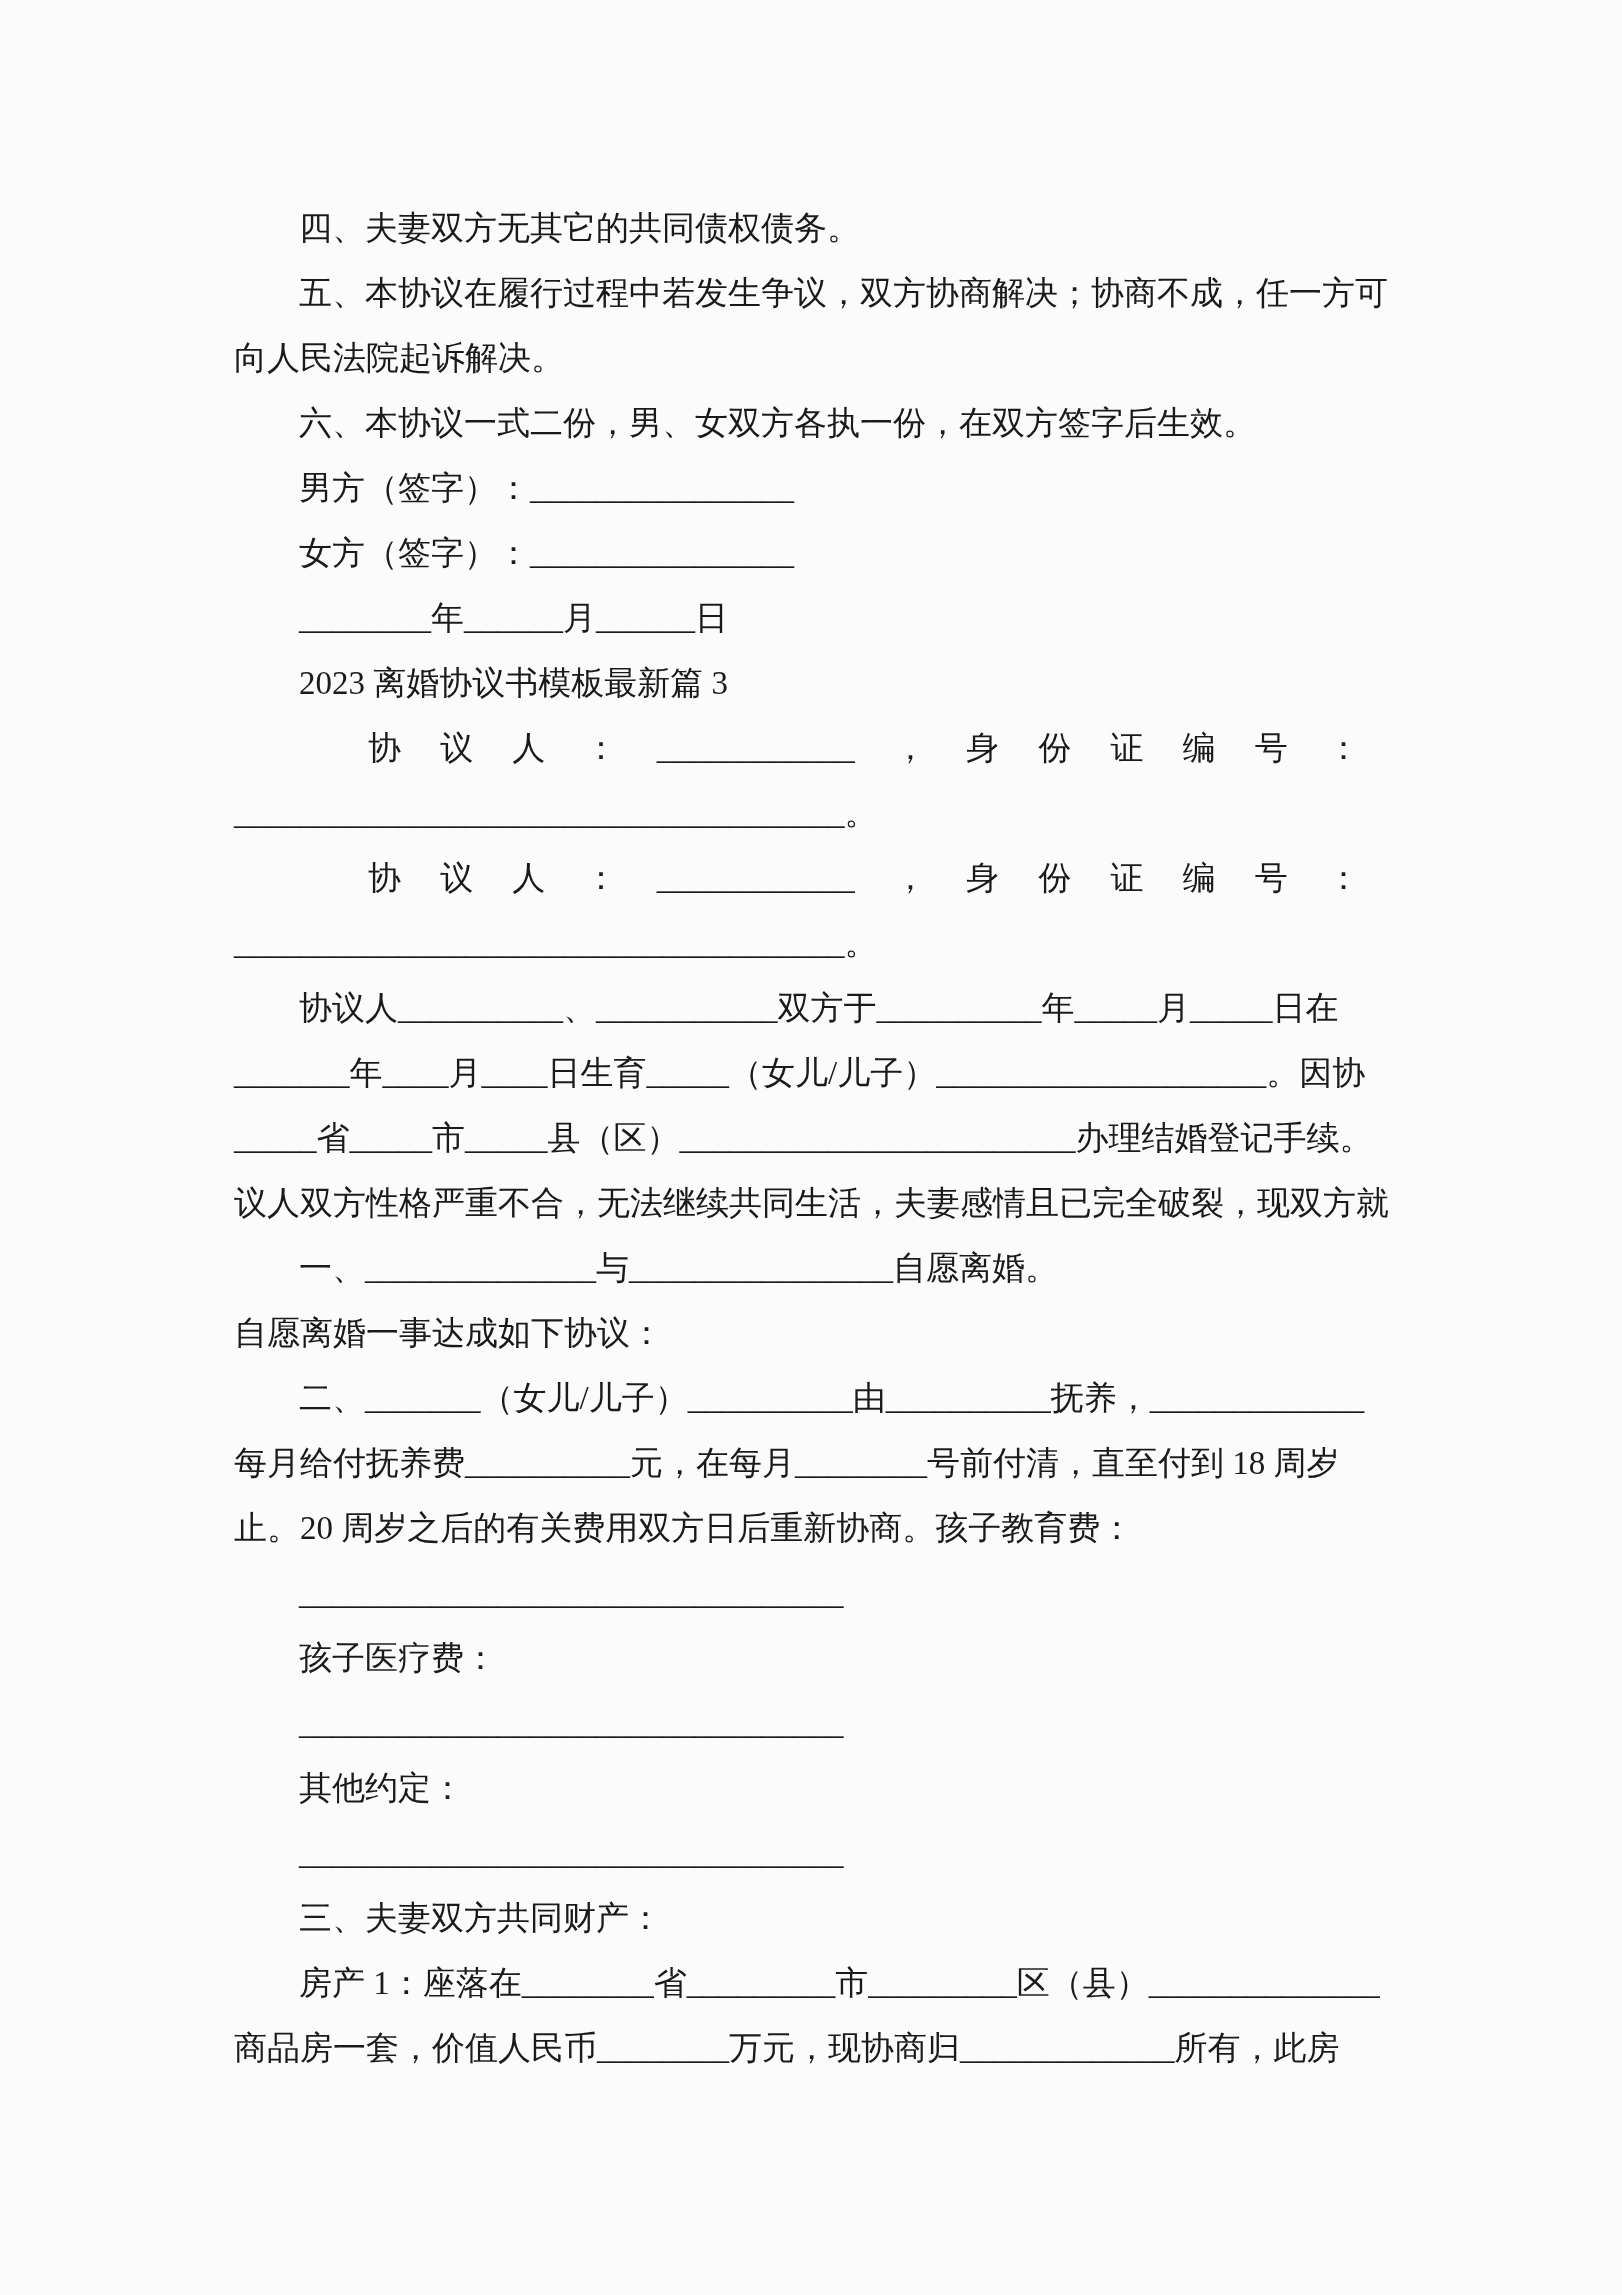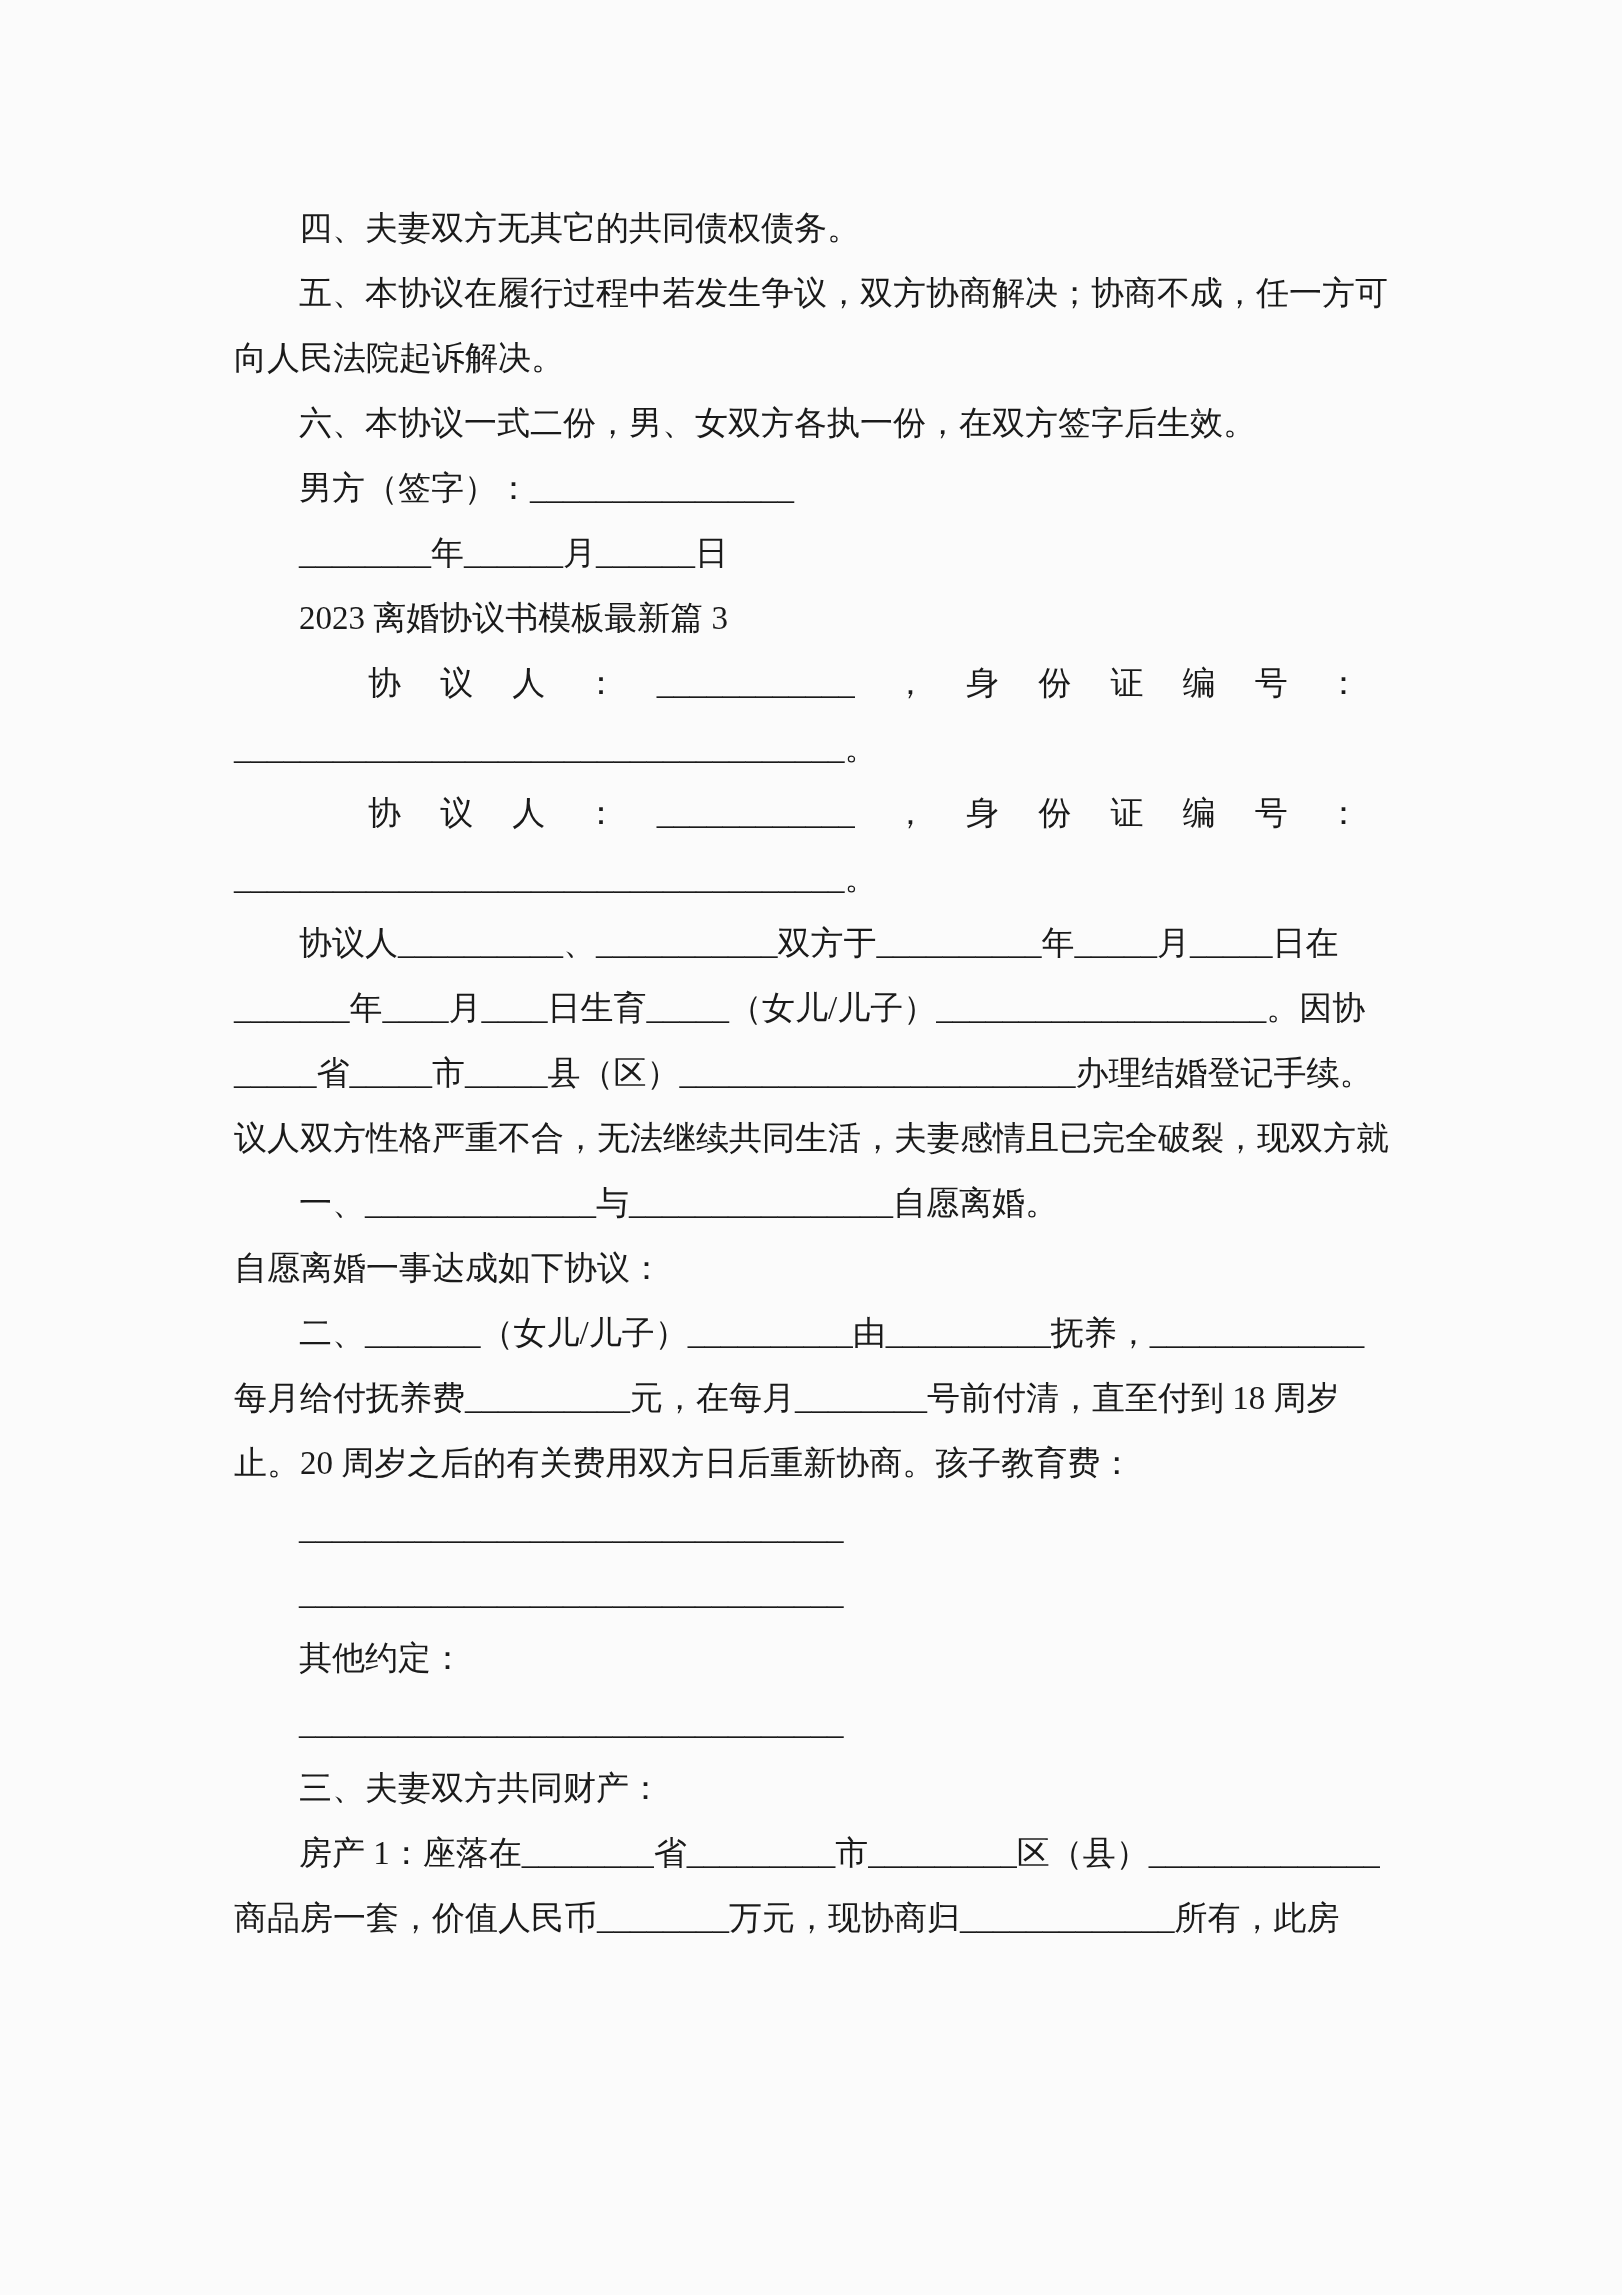--- a/index.html
+++ b/index.html
@@ -45,20 +45,21 @@
 </head>
 <body>
 
 <div class="page" style="background: rgb(251, 251, 251);">
   <div class="doc-text" style="color: rgb(26, 26, 26);">
       <div class="line indent">四、夫妻双方无其它的共同债权债务。</div>
       <div class="line indent">五、本协议在履行过程中若发生争议，双方协商解决；协商不成，任一方可</div>
       <div class="line">向人民法院起诉解决。</div>
       <div class="line indent">六、本协议一式二份，男、女双方各执一份，在双方签字后生效。</div>
       <div class="line indent">男方（签字）：________________</div>
+      <div class="line indent">女方（签字）：________________</div>
       <div class="line indent">________年______月______日</div>
       <div class="line indent">2023 离婚协议书模板最新篇 3</div>
       <div class="line wide">
         <span>协</span>
         <span>议</span>
         <span>人</span>
         <span>：</span>
         <span>____________</span>
         <span>，</span>
         <span>身</span>
@@ -87,20 +88,21 @@
       <div class="line indent">协议人__________、___________双方于__________年_____月_____日在</div>
       <div class="line">_______年____月____日生育_____（女儿/儿子）____________________。因协</div>
       <div class="line">_____省_____市_____县（区）________________________办理结婚登记手续。</div>
       <div class="line">议人双方性格严重不合，无法继续共同生活，夫妻感情且已完全破裂，现双方就</div>
       <div class="line indent">一、______________与________________自愿离婚。</div>
       <div class="line">自愿离婚一事达成如下协议：</div>
       <div class="line indent">二、_______（女儿/儿子）__________由__________抚养，_____________</div>
       <div class="line">每月给付抚养费__________元，在每月________号前付清，直至付到 18 周岁</div>
       <div class="line">止。20 周岁之后的有关费用双方日后重新协商。孩子教育费：</div>
       <div class="line indent">_________________________________</div>
+      <div class="line indent">孩子医疗费：</div>
       <div class="line indent">_________________________________</div>
       <div class="line indent">其他约定：</div>
       <div class="line indent">_________________________________</div>
       <div class="line indent">三、夫妻双方共同财产：</div>
       <div class="line indent">房产 1：座落在________省_________市_________区（县）______________</div>
       <div class="line">商品房一套，价值人民币________万元，现协商归_____________所有，此房</div>
     </div>
 </div>
 
 

